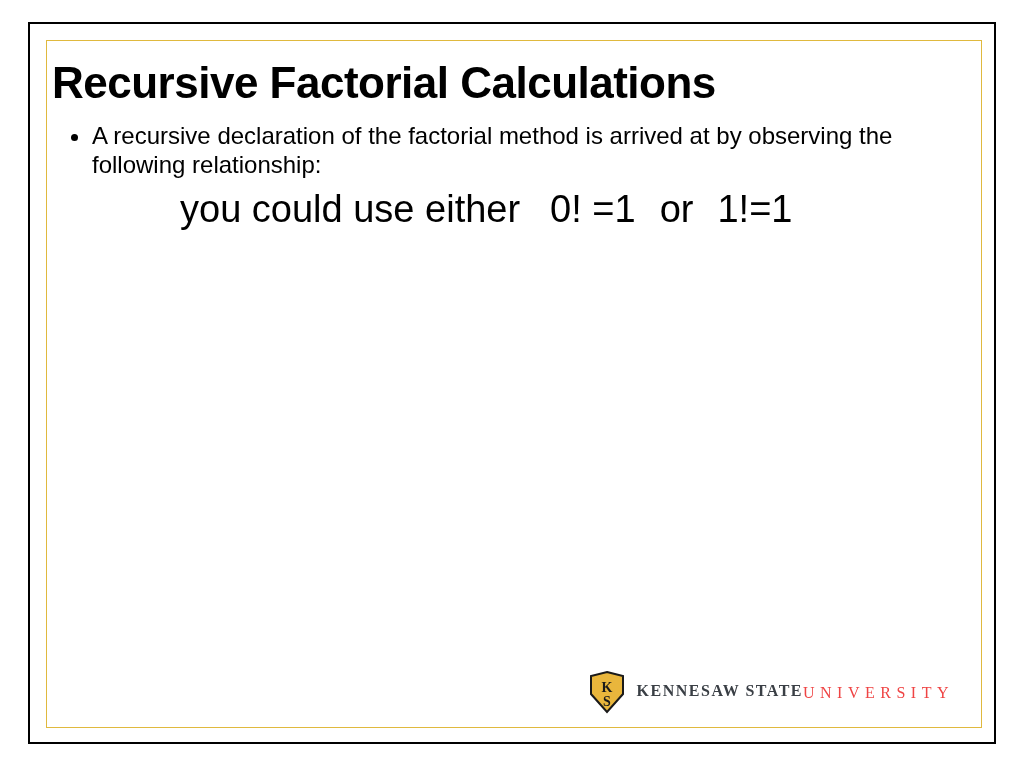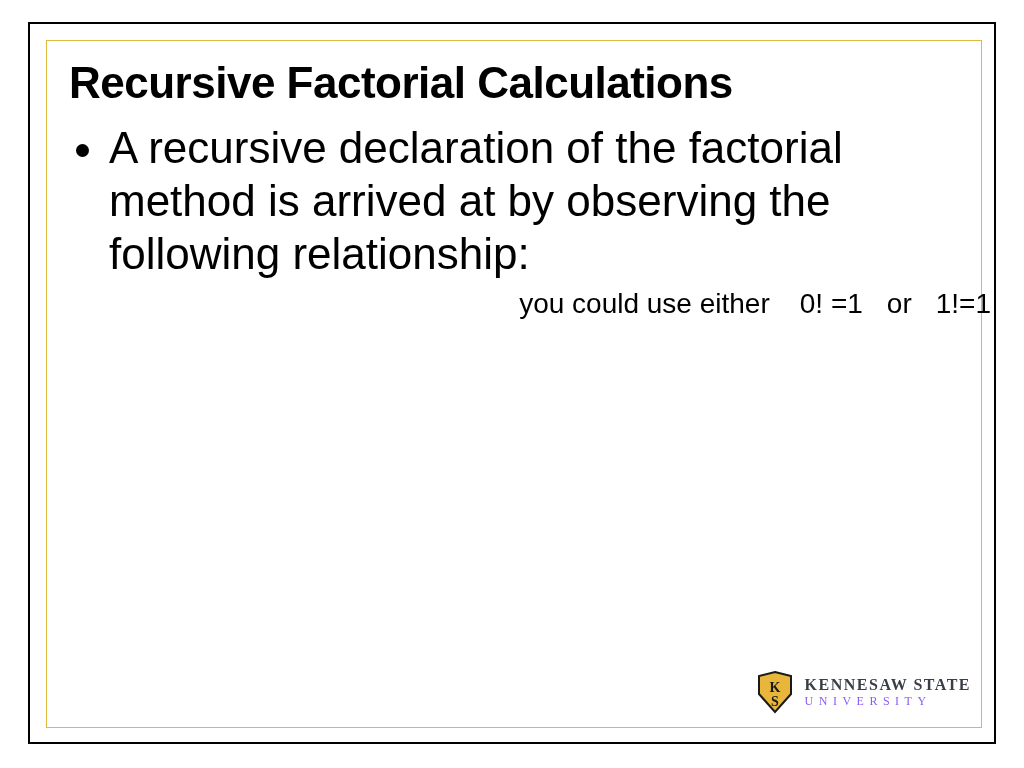--- a/index.html
+++ b/index.html
@@ -24,80 +24,79 @@
     position:absolute;
     left:46px;
     top:40px;
     width:936px;
     height:688px;
     border:1px solid #e0b93e;
     box-sizing:border-box;
   }
   .content{
     position:absolute;
-    left:69px;
+    left:52px;
     top:48px;
     width:930px;
     height:680px;
     box-sizing:border-box;
   }
   .title{
     font-size:44px;
     font-weight:bold;
     margin:10px 0 14px 0;
     letter-spacing:-0.5px;
   }
   ul.bullets{
     margin:0;
     padding:0 0 0 40px;
     list-style:disc;
   }
   ul.bullets > li{
-    font-size:44px;
+    font-size:24px;
     line-height:1.2;
     margin-bottom:6px;
     padding-right:20px;
   }
   .indent-line{
     font-size:38px;
     line-height:1.25;
     margin:4px 0 10px 130px;
   }
   .indent-line2{
-    font-size:28px;
+    font-size:38px;
     line-height:1.25;
     margin:4px 8px 10px 128px;
-    text-align:right;
   }
   .ital{font-style:italic;}
   .logo{
     position:absolute;
     right:28px;
     bottom:14px;
     display:flex;
     align-items:center;
     gap:10px;
   }
   .logo-txt{
     display:flex;
-    flex-direction:column;
+    flex-direction:row;
     line-height:1;
   }
   .logo-top{
     font-family:"Georgia","Times New Roman",serif;
     font-size:16px;
     font-weight:bold;
     letter-spacing:1.5px;
     color:#3a3f45;
   }
   .logo-bot{
     font-family:"Georgia","Times New Roman",serif;
-    font-size:12px;
+    font-size:16px;
     letter-spacing:5.5px;
-    color:#8b5cf6;
+    color:#ef4444;
     margin-top:2px;
   }
   .nbsp-gap{display:inline-block;width:30px;}
   .nbsp-gap2{display:inline-block;width:24px;}
 </style>
 </head>
 <body>
 
 <div class="outer"></div>
 <div class="inner"></div>

